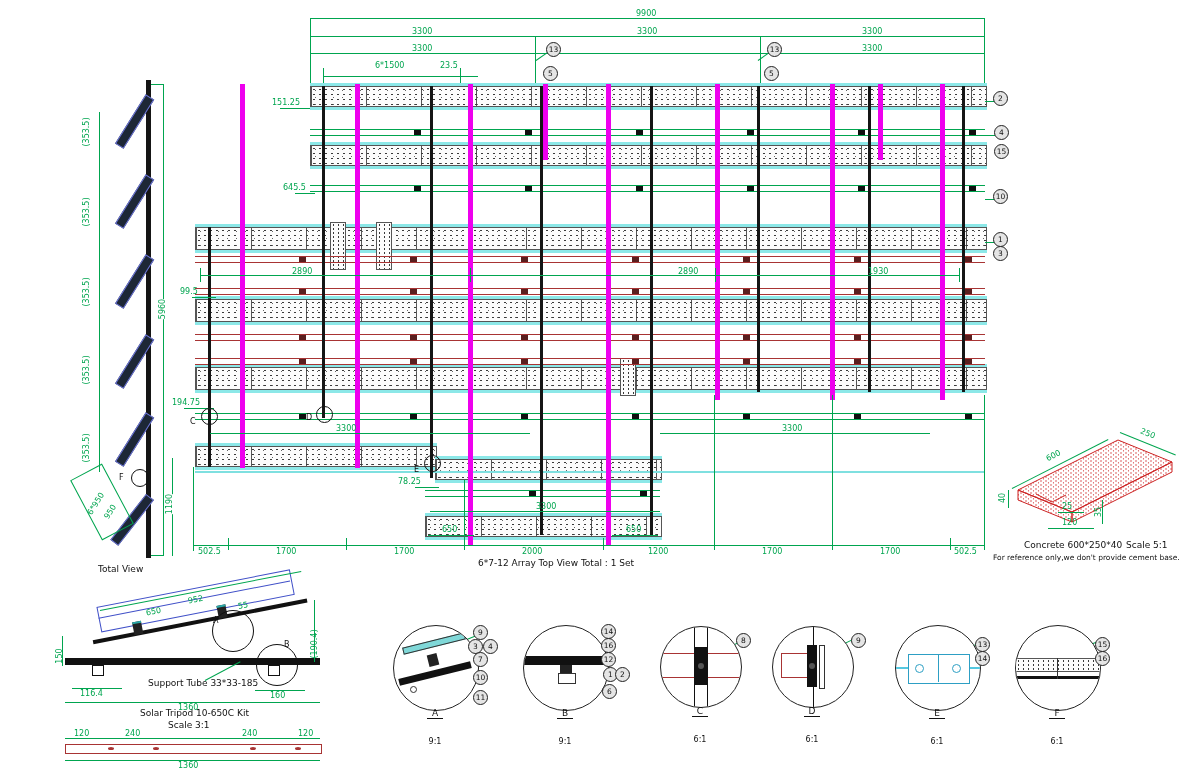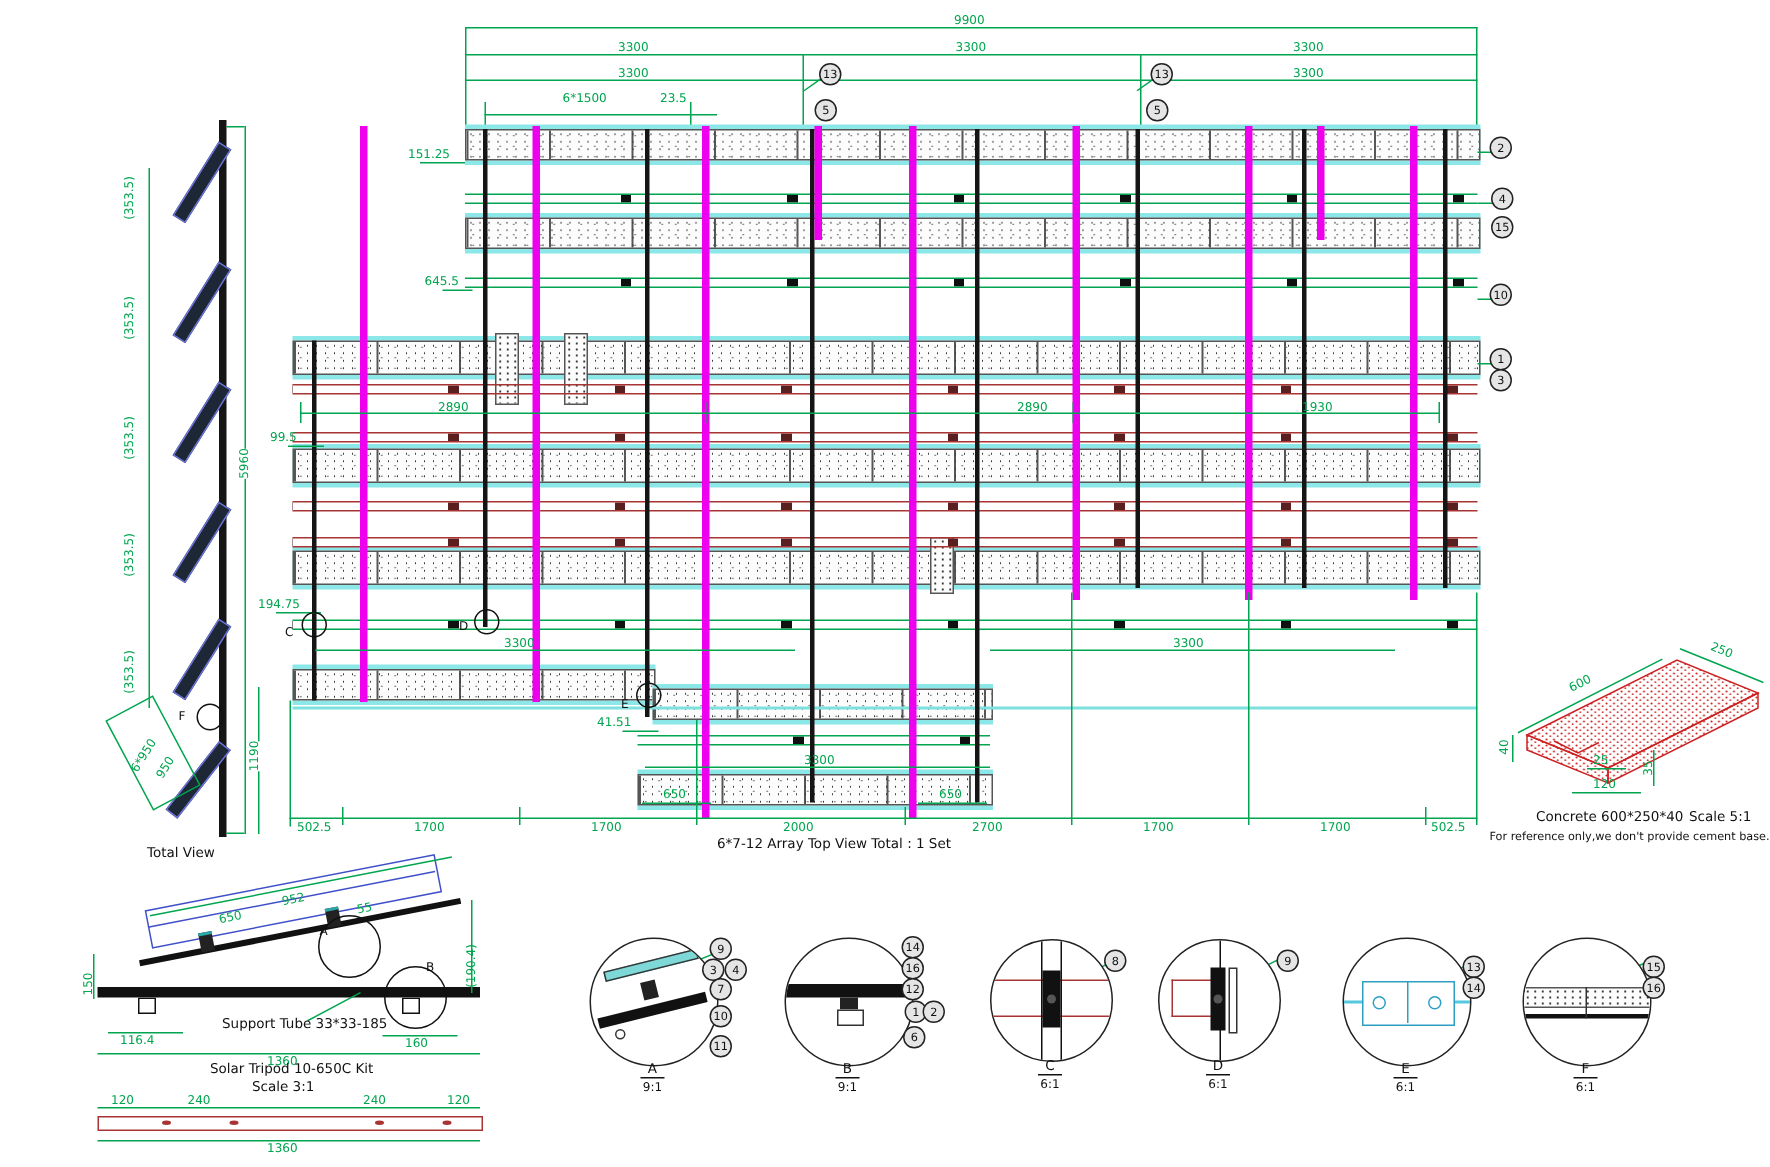--- a/index.html
+++ b/index.html
@@ -23,21 +23,21 @@
       background:repeating-linear-gradient(90deg,transparent 0 104px,#101010 104px 111px)}
   .tr{position:absolute;height:5px;border-top:1px solid #a83434;border-bottom:1px solid #a83434;
       background:repeating-linear-gradient(90deg,transparent 0 104px,#5a1f1f 104px 111px)}
   .cy{position:absolute;height:2px;background:#7fe0e0}
   .co{position:absolute;width:13px;height:13px;border:1px solid #222;border-radius:50%;background:#e5e5e5;
       color:#111;font-size:7.5px;line-height:13px;text-align:center;z-index:6}
   .ld{position:absolute;height:1px;background:#00a54f;transform-origin:left center}
   .dc{position:absolute;border:1.5px solid #222;border-radius:50%;background:#fff;overflow:hidden;z-index:2}
   .dlabel{position:absolute;text-align:center;font-size:9px;color:#111;z-index:3}
   .dlabel .nm{display:inline-block;border-bottom:1px solid #111;padding:0 5px}
-  .dlabel .sc{display:block;font-size:8px;margin-top:1px}
+  .dlabel .sc{display:block;font-size:8px;margin-top:18px}
   .sp{position:absolute;width:56px;height:8px;background:#1d2736;border:1px solid #6b74d8;
       transform-origin:right center;transform:rotate(-58deg)}
   .txt{position:absolute;color:#111;font-size:9px;white-space:nowrap}
   .mk{position:absolute;border:1px solid #111;border-radius:50%;background:transparent;z-index:5}
 </style>
 </head>
 <body>
 
 <div id="canvas">
 
@@ -157,21 +157,21 @@
     <div class="co" style="left:993px;top:246px">3</div>
 
     <span class="dim" style="left:272px;top:99px">151.25</span>
     <div class="L" style="left:280px;top:108px;width:30px"></div>
     <span class="dim" style="left:283px;top:184px">645.5</span>
     <div class="L" style="left:295px;top:193px;width:20px"></div>
     <span class="dim" style="left:180px;top:288px">99.5</span>
     <div class="L" style="left:192px;top:297px;width:24px"></div>
     <span class="dim" style="left:172px;top:399px">194.75</span>
     <div class="L" style="left:184px;top:408px;width:30px"></div>
-    <span class="dim" style="left:398px;top:478px">41.51</span>
+    <span class="dim" style="left:398px;top:478px">78.25</span>
     <div class="L" style="left:415px;top:487px;width:24px"></div>
 
     <div class="L" style="left:200px;top:275px;width:760px"></div>
     <div class="V" style="left:200px;top:268px;height:14px"></div>
     <div class="V" style="left:470px;top:268px;height:14px"></div>
     <div class="V" style="left:715px;top:268px;height:14px"></div>
     <div class="V" style="left:959px;top:268px;height:14px"></div>
     <span class="dim" style="left:292px;top:268px">2890</span>
     <span class="dim" style="left:678px;top:268px">2890</span>
     <span class="dim" style="left:868px;top:268px">1930</span>
@@ -202,21 +202,21 @@
     <div class="V" style="left:464px;top:480px;height:70px"></div>
     <div class="V" style="left:603px;top:538px;height:12px"></div>
     <div class="V" style="left:714px;top:395px;height:155px"></div>
     <div class="V" style="left:832px;top:395px;height:155px"></div>
     <div class="V" style="left:950px;top:538px;height:12px"></div>
     <div class="V" style="left:984px;top:395px;height:155px"></div>
     <span class="dim" style="left:198px;top:548px">502.5</span>
     <span class="dim" style="left:276px;top:548px">1700</span>
     <span class="dim" style="left:394px;top:548px">1700</span>
     <span class="dim" style="left:522px;top:548px">2000</span>
-    <span class="dim" style="left:648px;top:548px">2700</span>
+    <span class="dim" style="left:648px;top:548px">1200</span>
     <span class="dim" style="left:762px;top:548px">1700</span>
     <span class="dim" style="left:880px;top:548px">1700</span>
     <span class="dim" style="left:954px;top:548px">502.5</span>
 
     <span class="txt" style="left:478px;top:558px">6*7-12 Array Top View Total : 1 Set</span>
   </div>
 
   <div>
     <svg style="position:absolute;left:1000px;top:424px" width="180" height="112">
       <defs>

